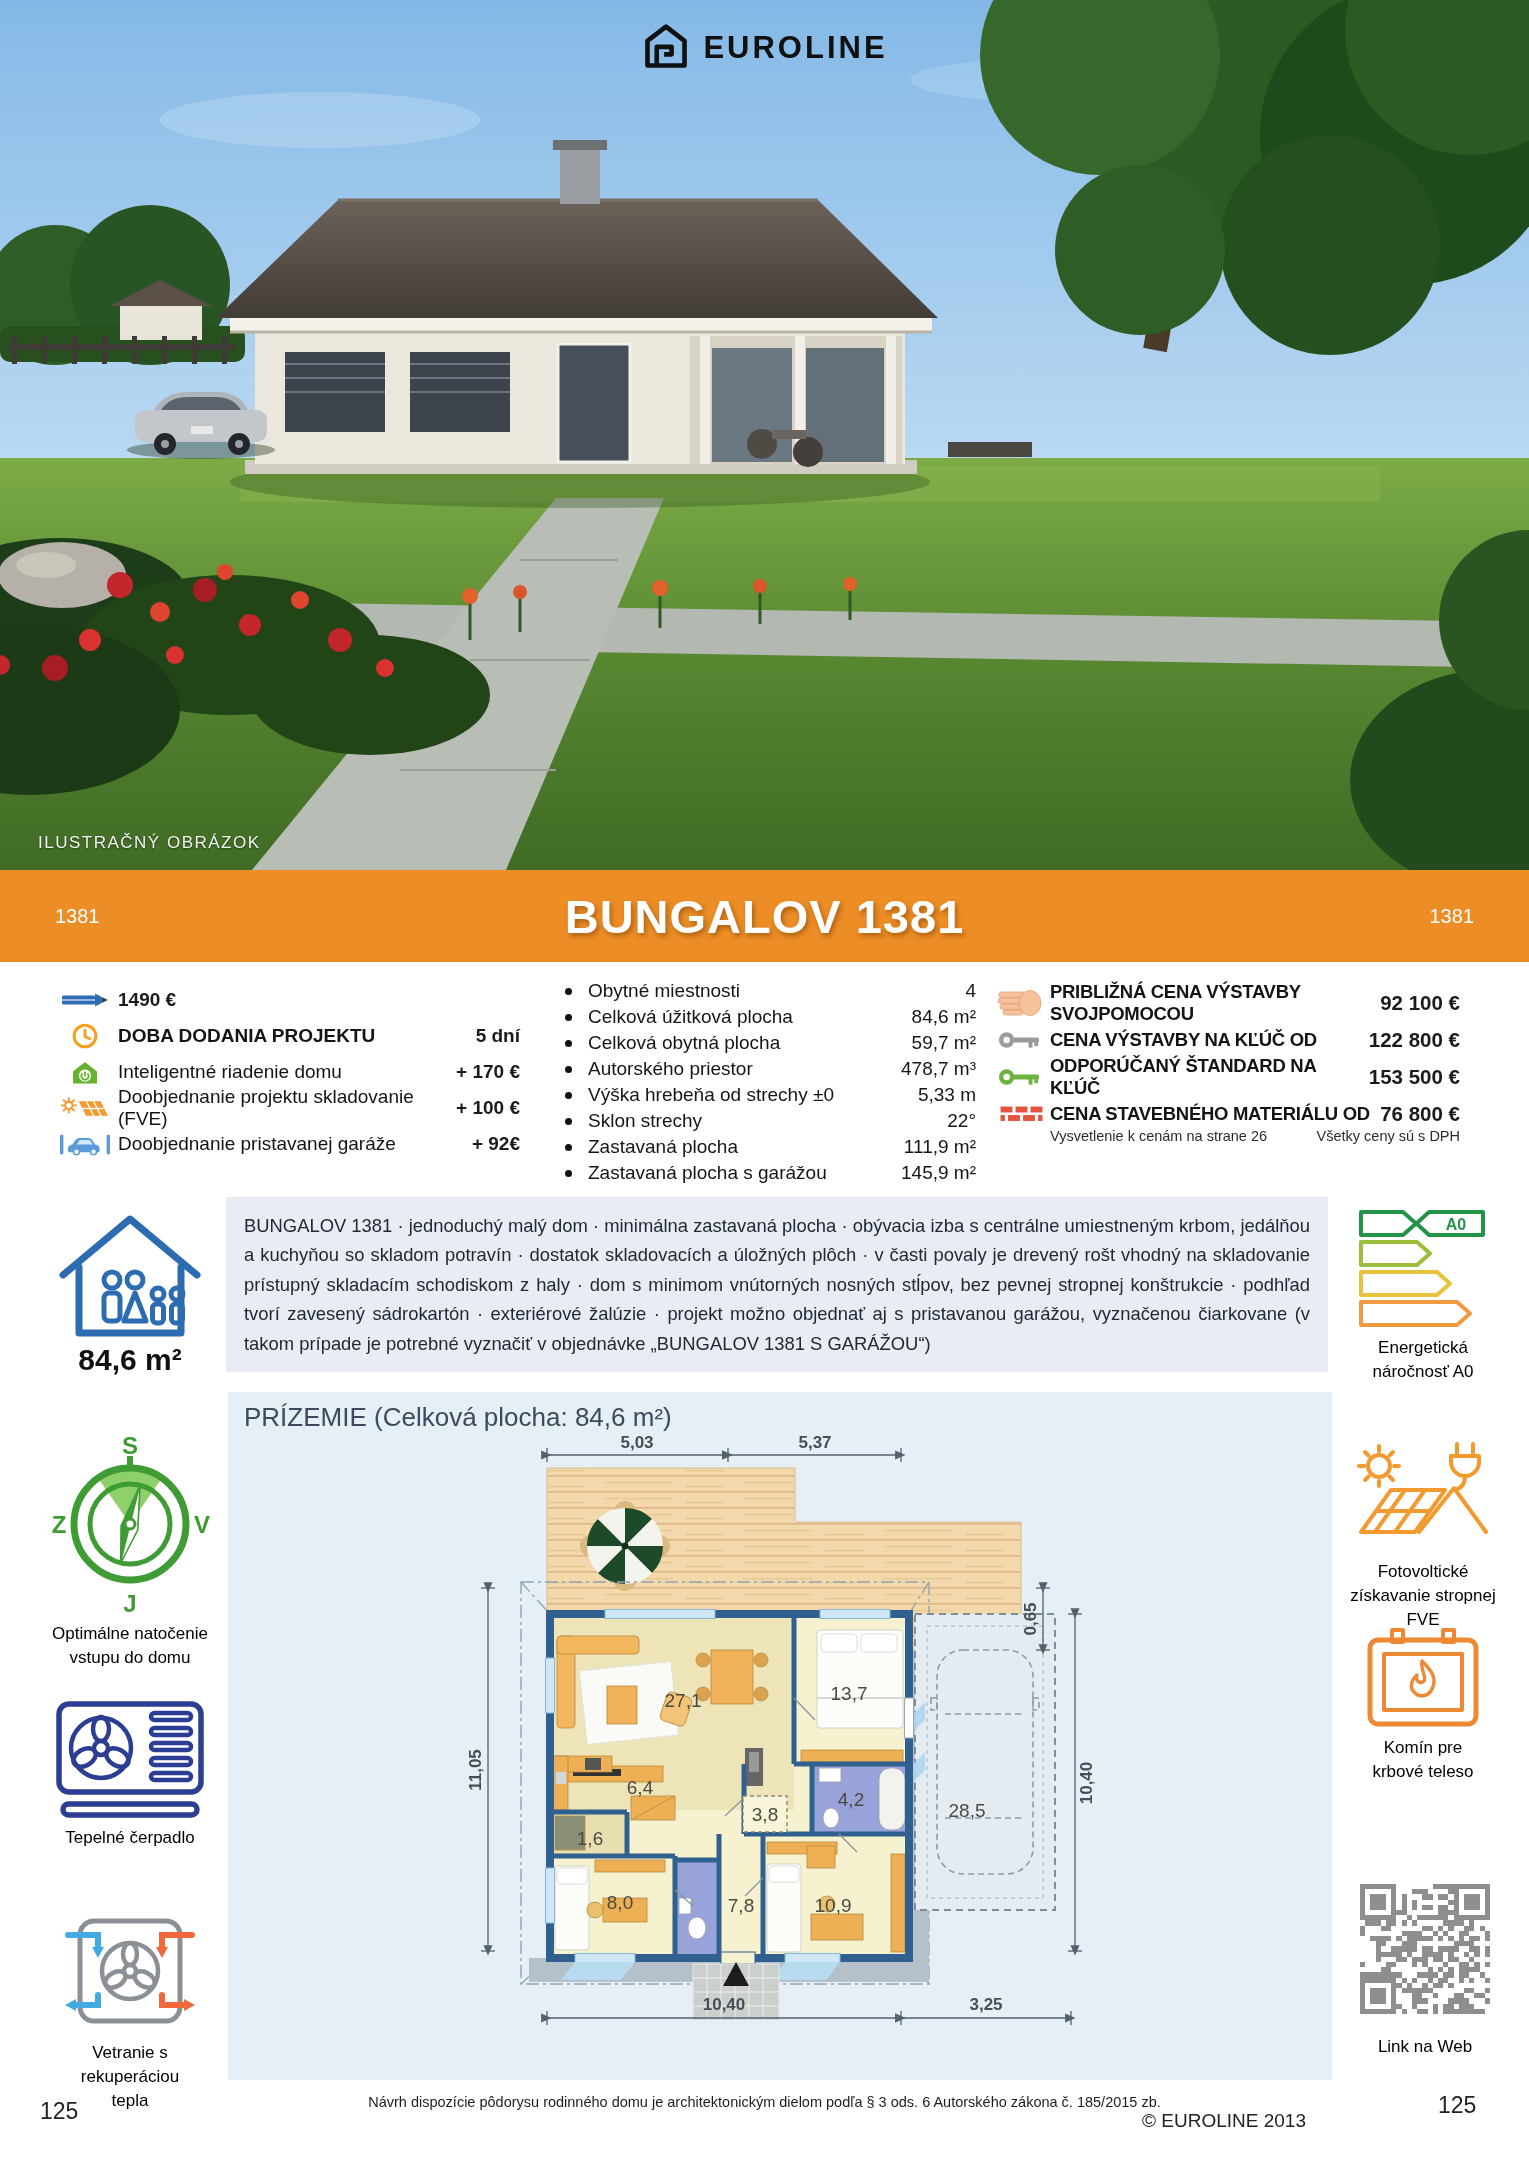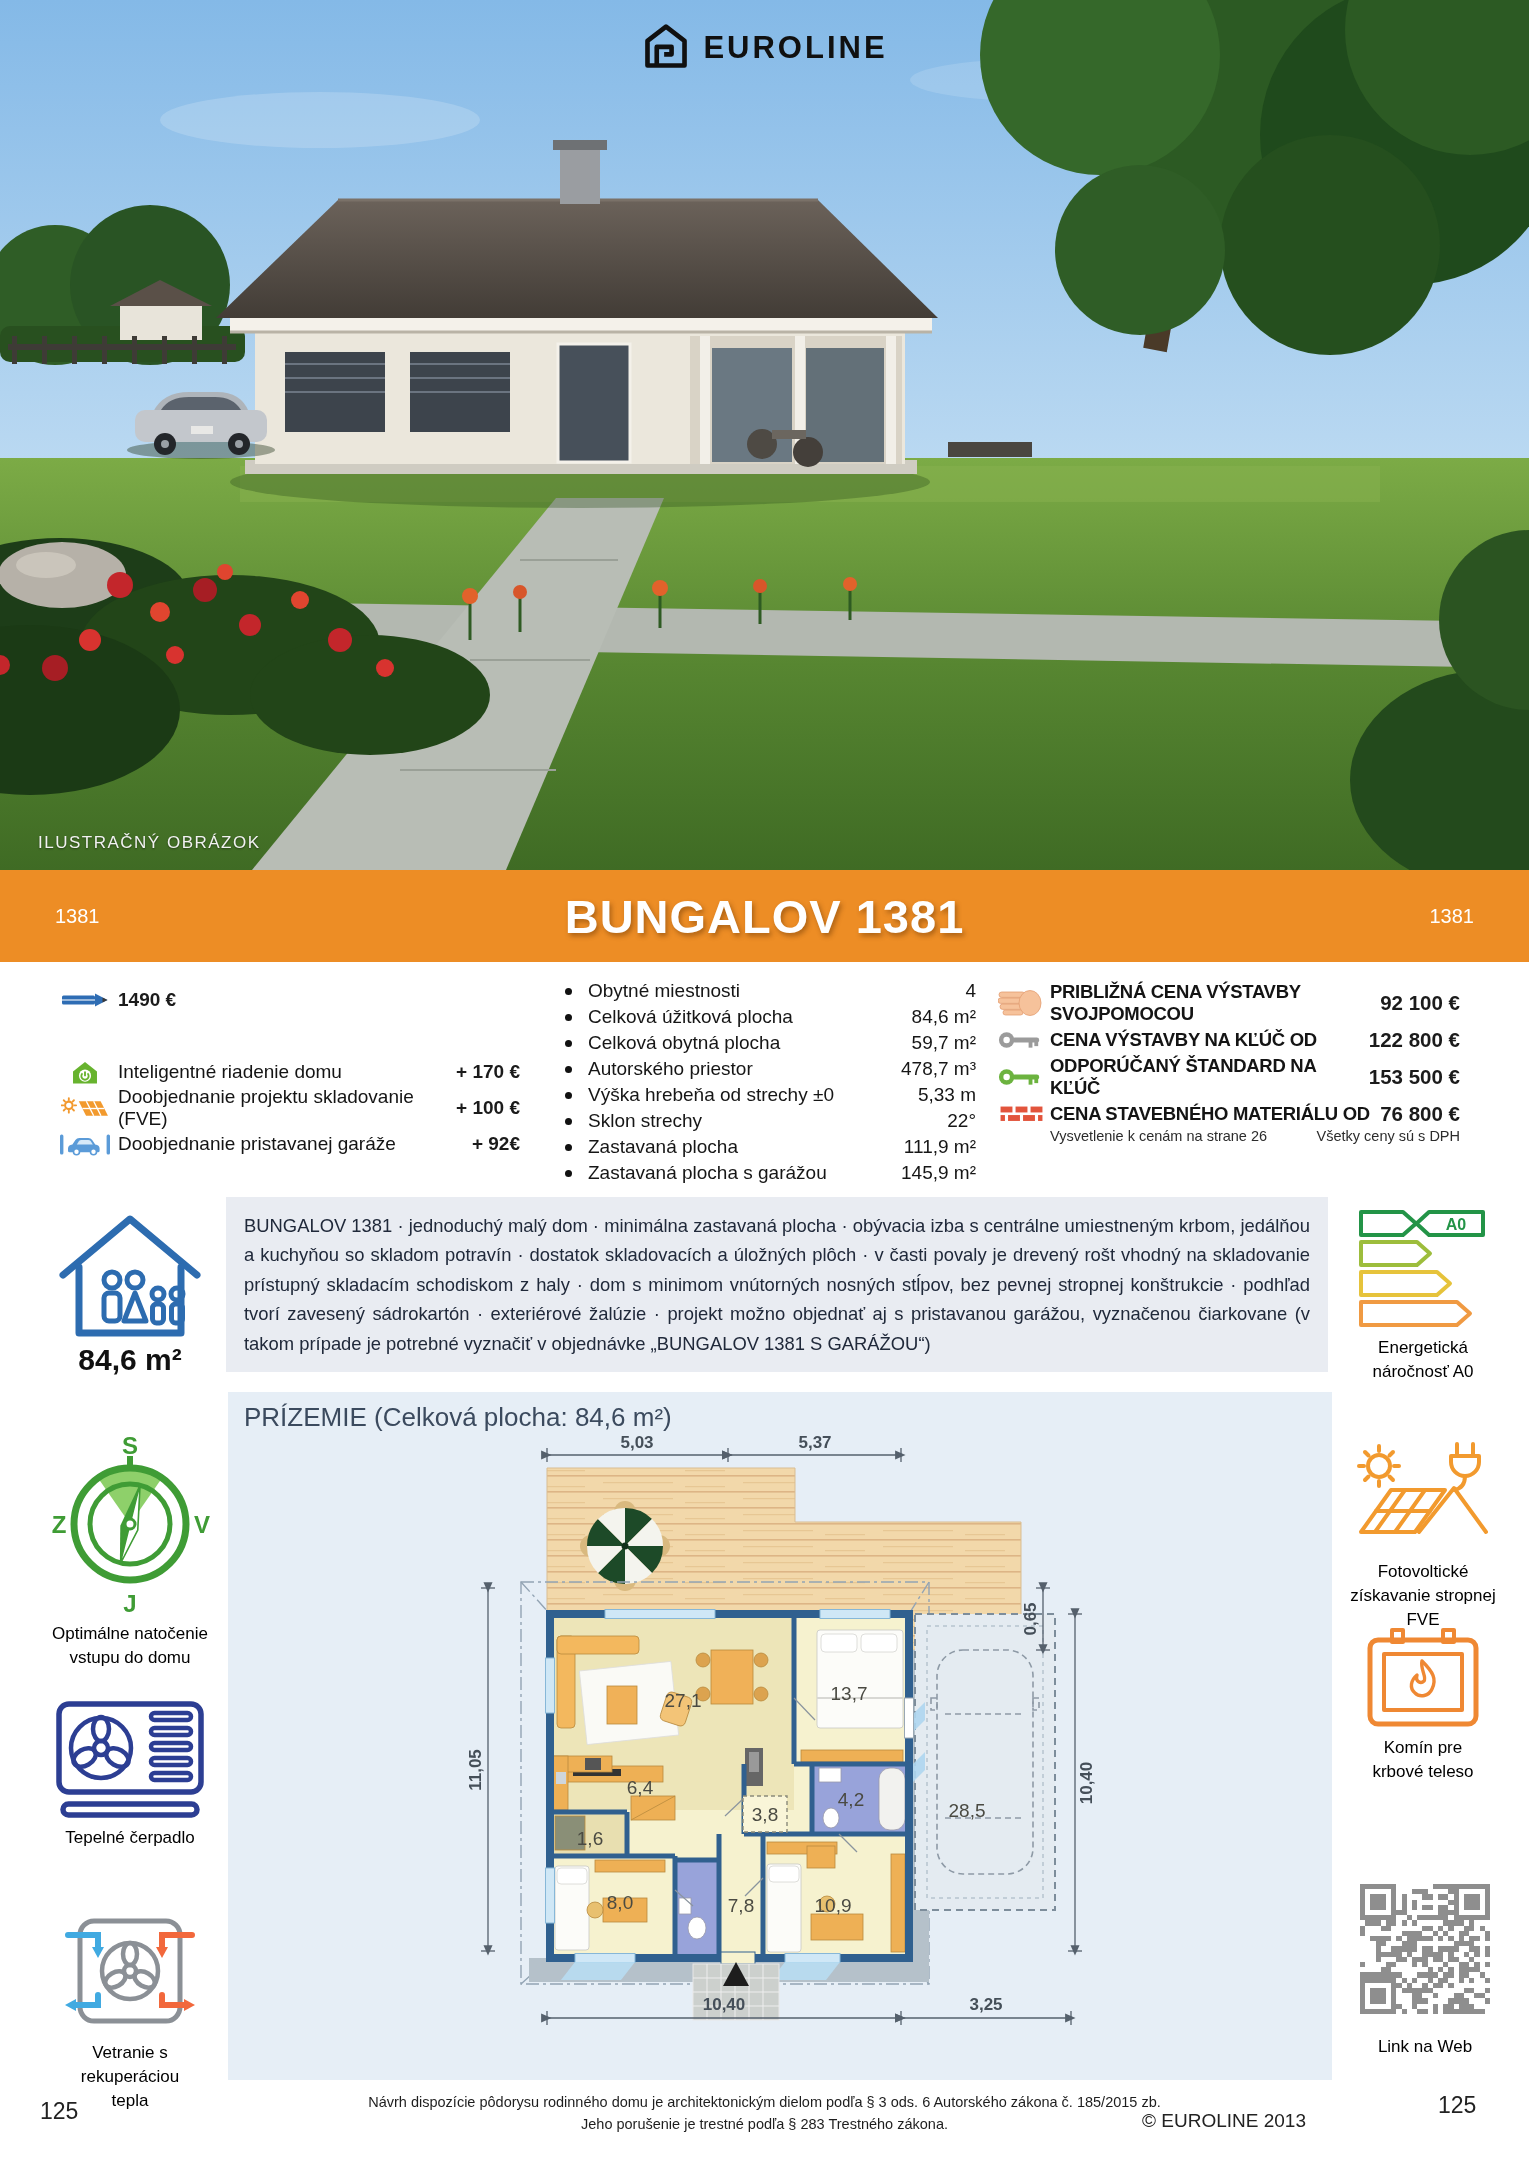--- a/index.html
+++ b/index.html
@@ -219,20 +219,30 @@
   <div class="row opt" style="top:982px">
     <span class="oicon">
       <svg width="46" height="16" viewBox="0 0 46 16">
           <rect x="0" y="3.5" width="33" height="9" rx="1.5" fill="#2e6db4"></rect>
           <line x1="0" y1="8" x2="33" y2="8" stroke="#fff" stroke-width="1.4" opacity=".7"></line>
           <polygon points="33,1.5 45.5,8 33,14.5" fill="#2e6db4"></polygon>
           <polygon points="40.5,5.4 45.5,8 40.5,10.6" fill="#3a3a3a"></polygon>
         </svg>
     </span>
     <span class="oval">1490 €</span>
+  </div>
+  <div class="row opt" style="top:1018px">
+    <span class="oicon">
+      <svg width="26" height="26" viewBox="0 0 24 24">
+          <circle cx="12" cy="12" r="10" fill="none" stroke="#f5a01e" stroke-width="2.8"></circle>
+          <polyline points="12,6.5 12,12.5 16.5,14.5" fill="none" stroke="#f5a01e" stroke-width="2.6" stroke-linecap="round"></polyline>
+        </svg>
+    </span>
+    <span class="olabel strong">DOBA DODANIA PROJEKTU</span>
+    <span class="oval">5 dní</span>
   </div>
   <div class="row opt" style="top:1054px">
     <span class="oicon">
       <svg width="28" height="25" viewBox="0 0 26 24">
           <path d="M1.5,11 L13,1.8 L24.5,11 V22.5 H1.5 Z" fill="#67b32e"></path>
           <circle cx="13" cy="15" r="5.8" fill="#fff"></circle>
           <path d="M13,11.6 v3.2" stroke="#67b32e" stroke-width="1.8" stroke-linecap="round"></path>
           <path d="M10.6,12.9 a3.5,3.5 0 1 0 4.8,0" fill="none" stroke="#67b32e" stroke-width="1.8"></path>
         </svg>
     </span>
@@ -1082,16 +1092,15 @@
       <text x="360" y="50">5,37</text>
       <text x="26" y="372" transform="rotate(-90 26 372)">11,05</text>
       <text x="581" y="221" transform="rotate(-90 581 221)">0,65</text>
       <text x="637" y="385" transform="rotate(-90 637 385)">10,40</text>
       <text x="269" y="612">10,40</text>
       <text x="531" y="612">3,25</text>
     </g>
   </svg>
 
   <div class="legal" style="top:2094px">Návrh dispozície pôdorysu rodinného domu je architektonickým dielom podľa § 3 ods. 6 Autorského zákona č. 185/2015 zb.</div>
-  <div class="legal" style="top:2116px">Jeho porušenie je trestné podľa § 283 Trestného zákona.</div>
   <div class="copyright">© EUROLINE 2013</div>
 
 </div>
 
 </body></html>

